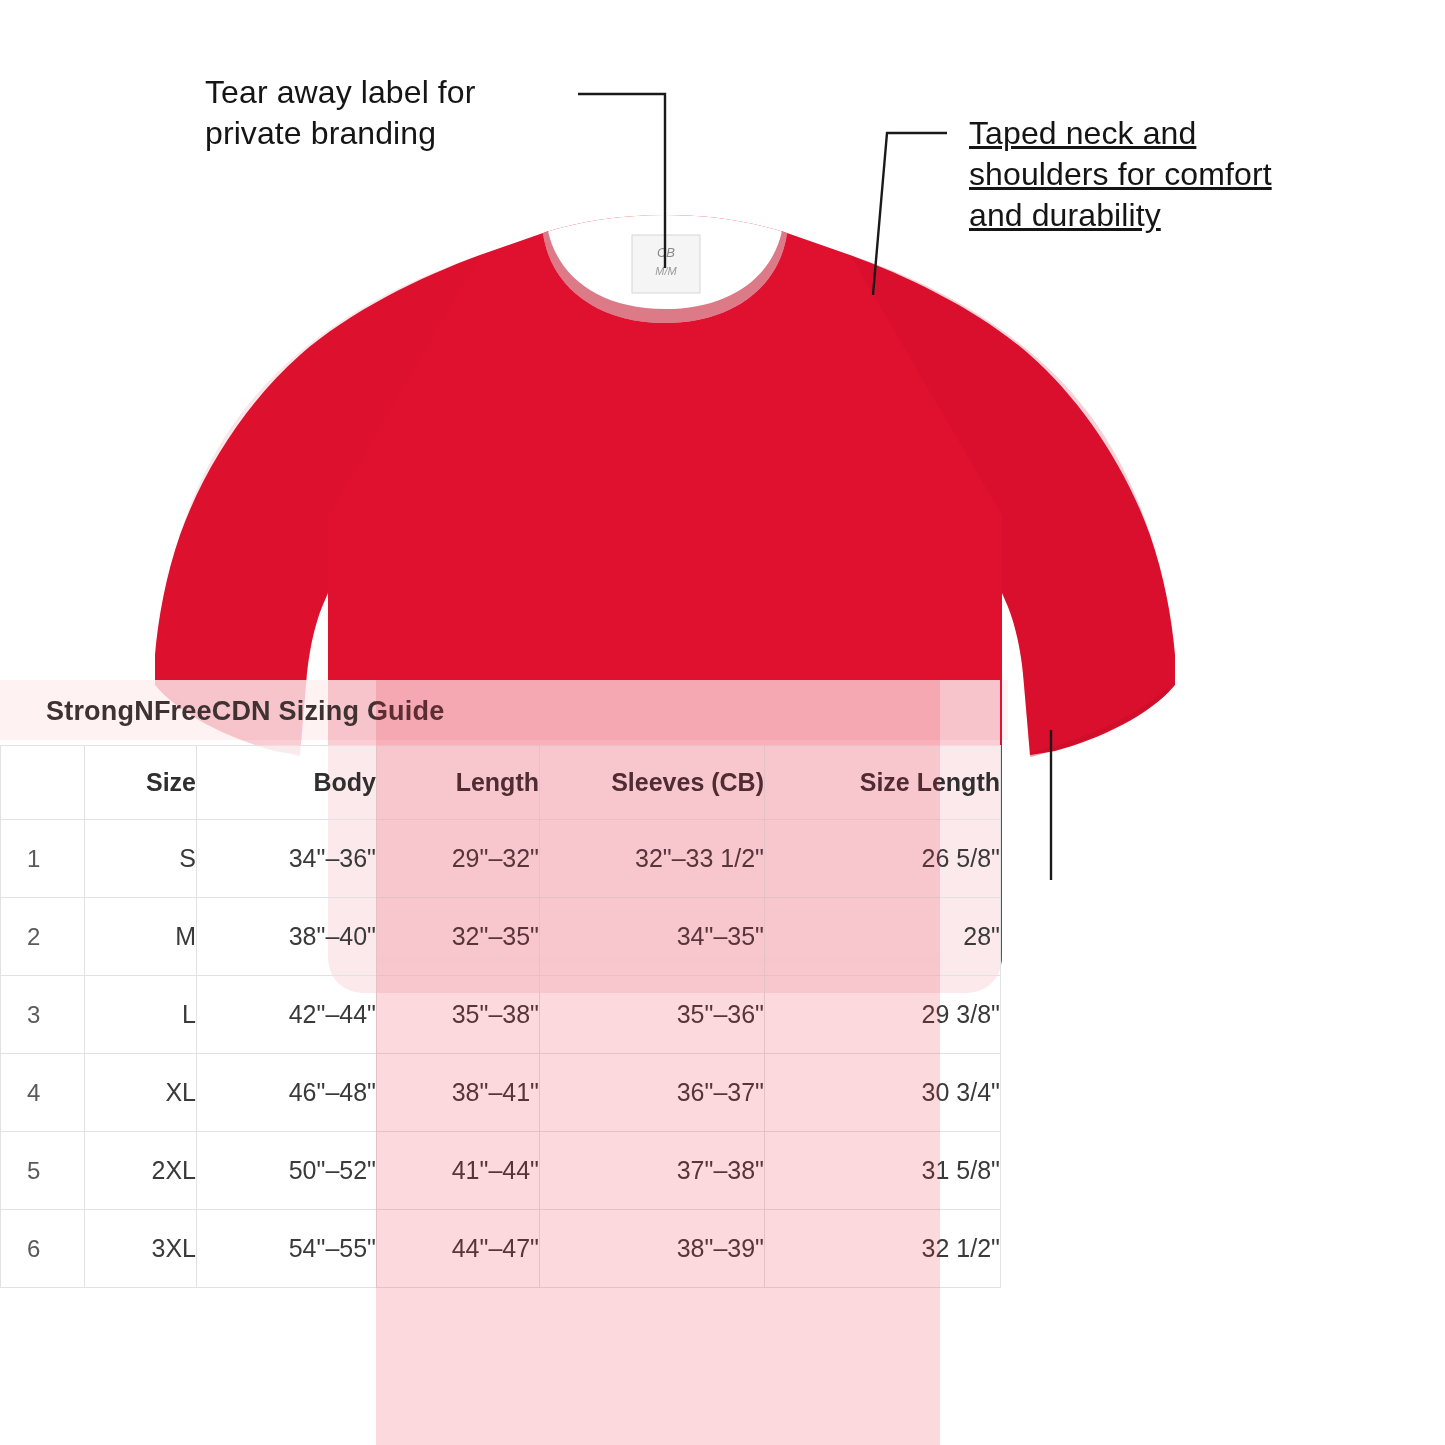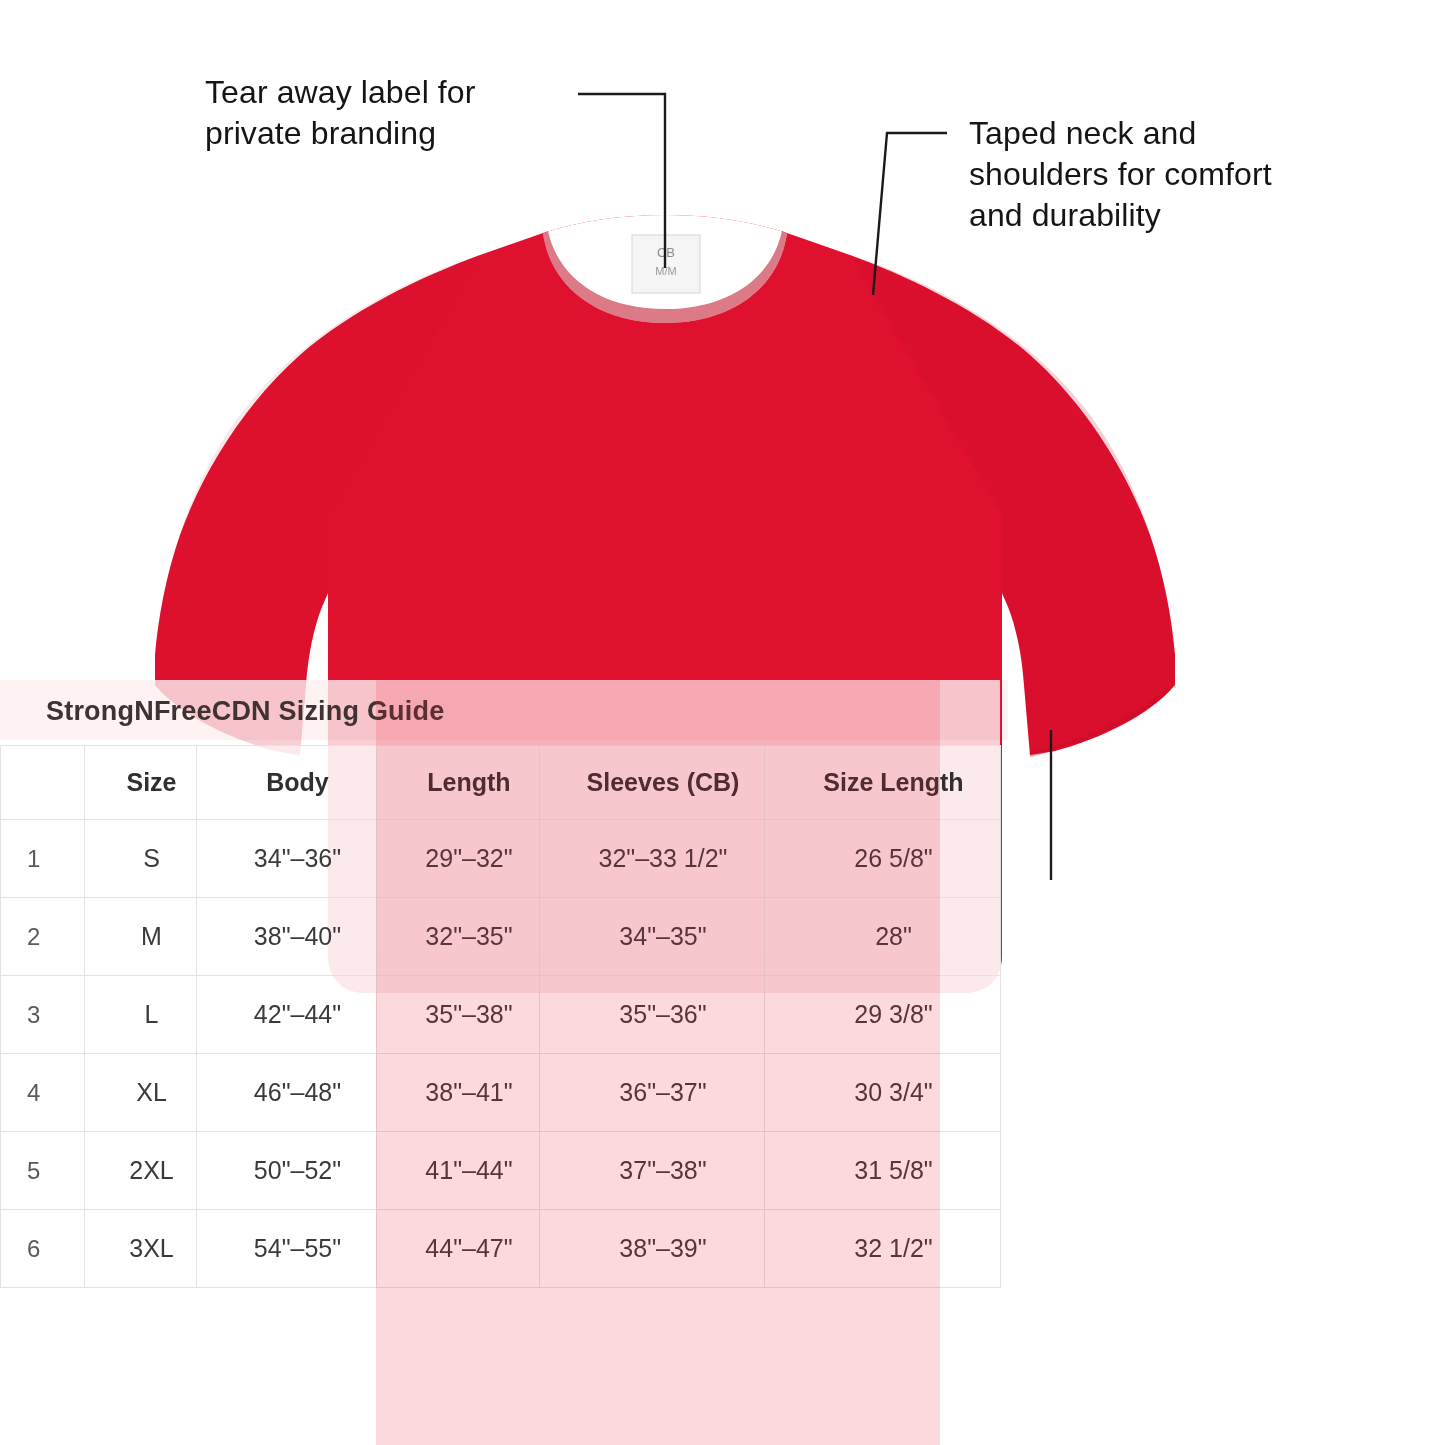--- a/index.html
+++ b/index.html
@@ -35,20 +35,21 @@
   }
   #callout-tear {
     left: 193px;
     top: 72px;
     width: 400px;
   }
   #callout-neck {
     left: 957px;
     top: 113px;
     width: 420px;
+    text-decoration: underline;
   }
   #callout-stitch {
     left: 1029px;
     top: 897px;
     width: 330px;
   }
 
   
   #leaders {
     position: absolute;
@@ -59,20 +60,21 @@
     pointer-events: none;
   }
 
   
   #shirt-wrap {
     position: absolute;
     left: 150px;
     top: 215px;
     width: 1030px;
     height: 790px;
+    font-style: italic;
   }
 
   
   #table-panel {
     position: absolute;
     left: 0px;
     top: 680px;
     width: 1000px;
     background: rgba(255,255,255,0.80);
   }
@@ -93,21 +95,21 @@
   table.sizing col.c-size   { width: 112px; }
   table.sizing col.c-chest  { width: 180px; }
   table.sizing col.c-waist  { width: 163px; }
   table.sizing col.c-sleeve { width: 225px; }
   table.sizing col.c-body   { width: 236px; }
 
   table.sizing th, table.sizing td {
     border: 1px solid #e2e2e2;
     font-size: 25px;
     color: #3a3a3a;
-    text-align: center;
+    text-align: right;
     padding: 24px 0 24px 22px;
     font-weight: normal;
     background: rgba(255,255,255,0.55);
   }
   table.sizing thead th {
     font-weight: bold;
     color: #2f2f2f;
     padding-top: 22px;
     padding-bottom: 22px;
   }

